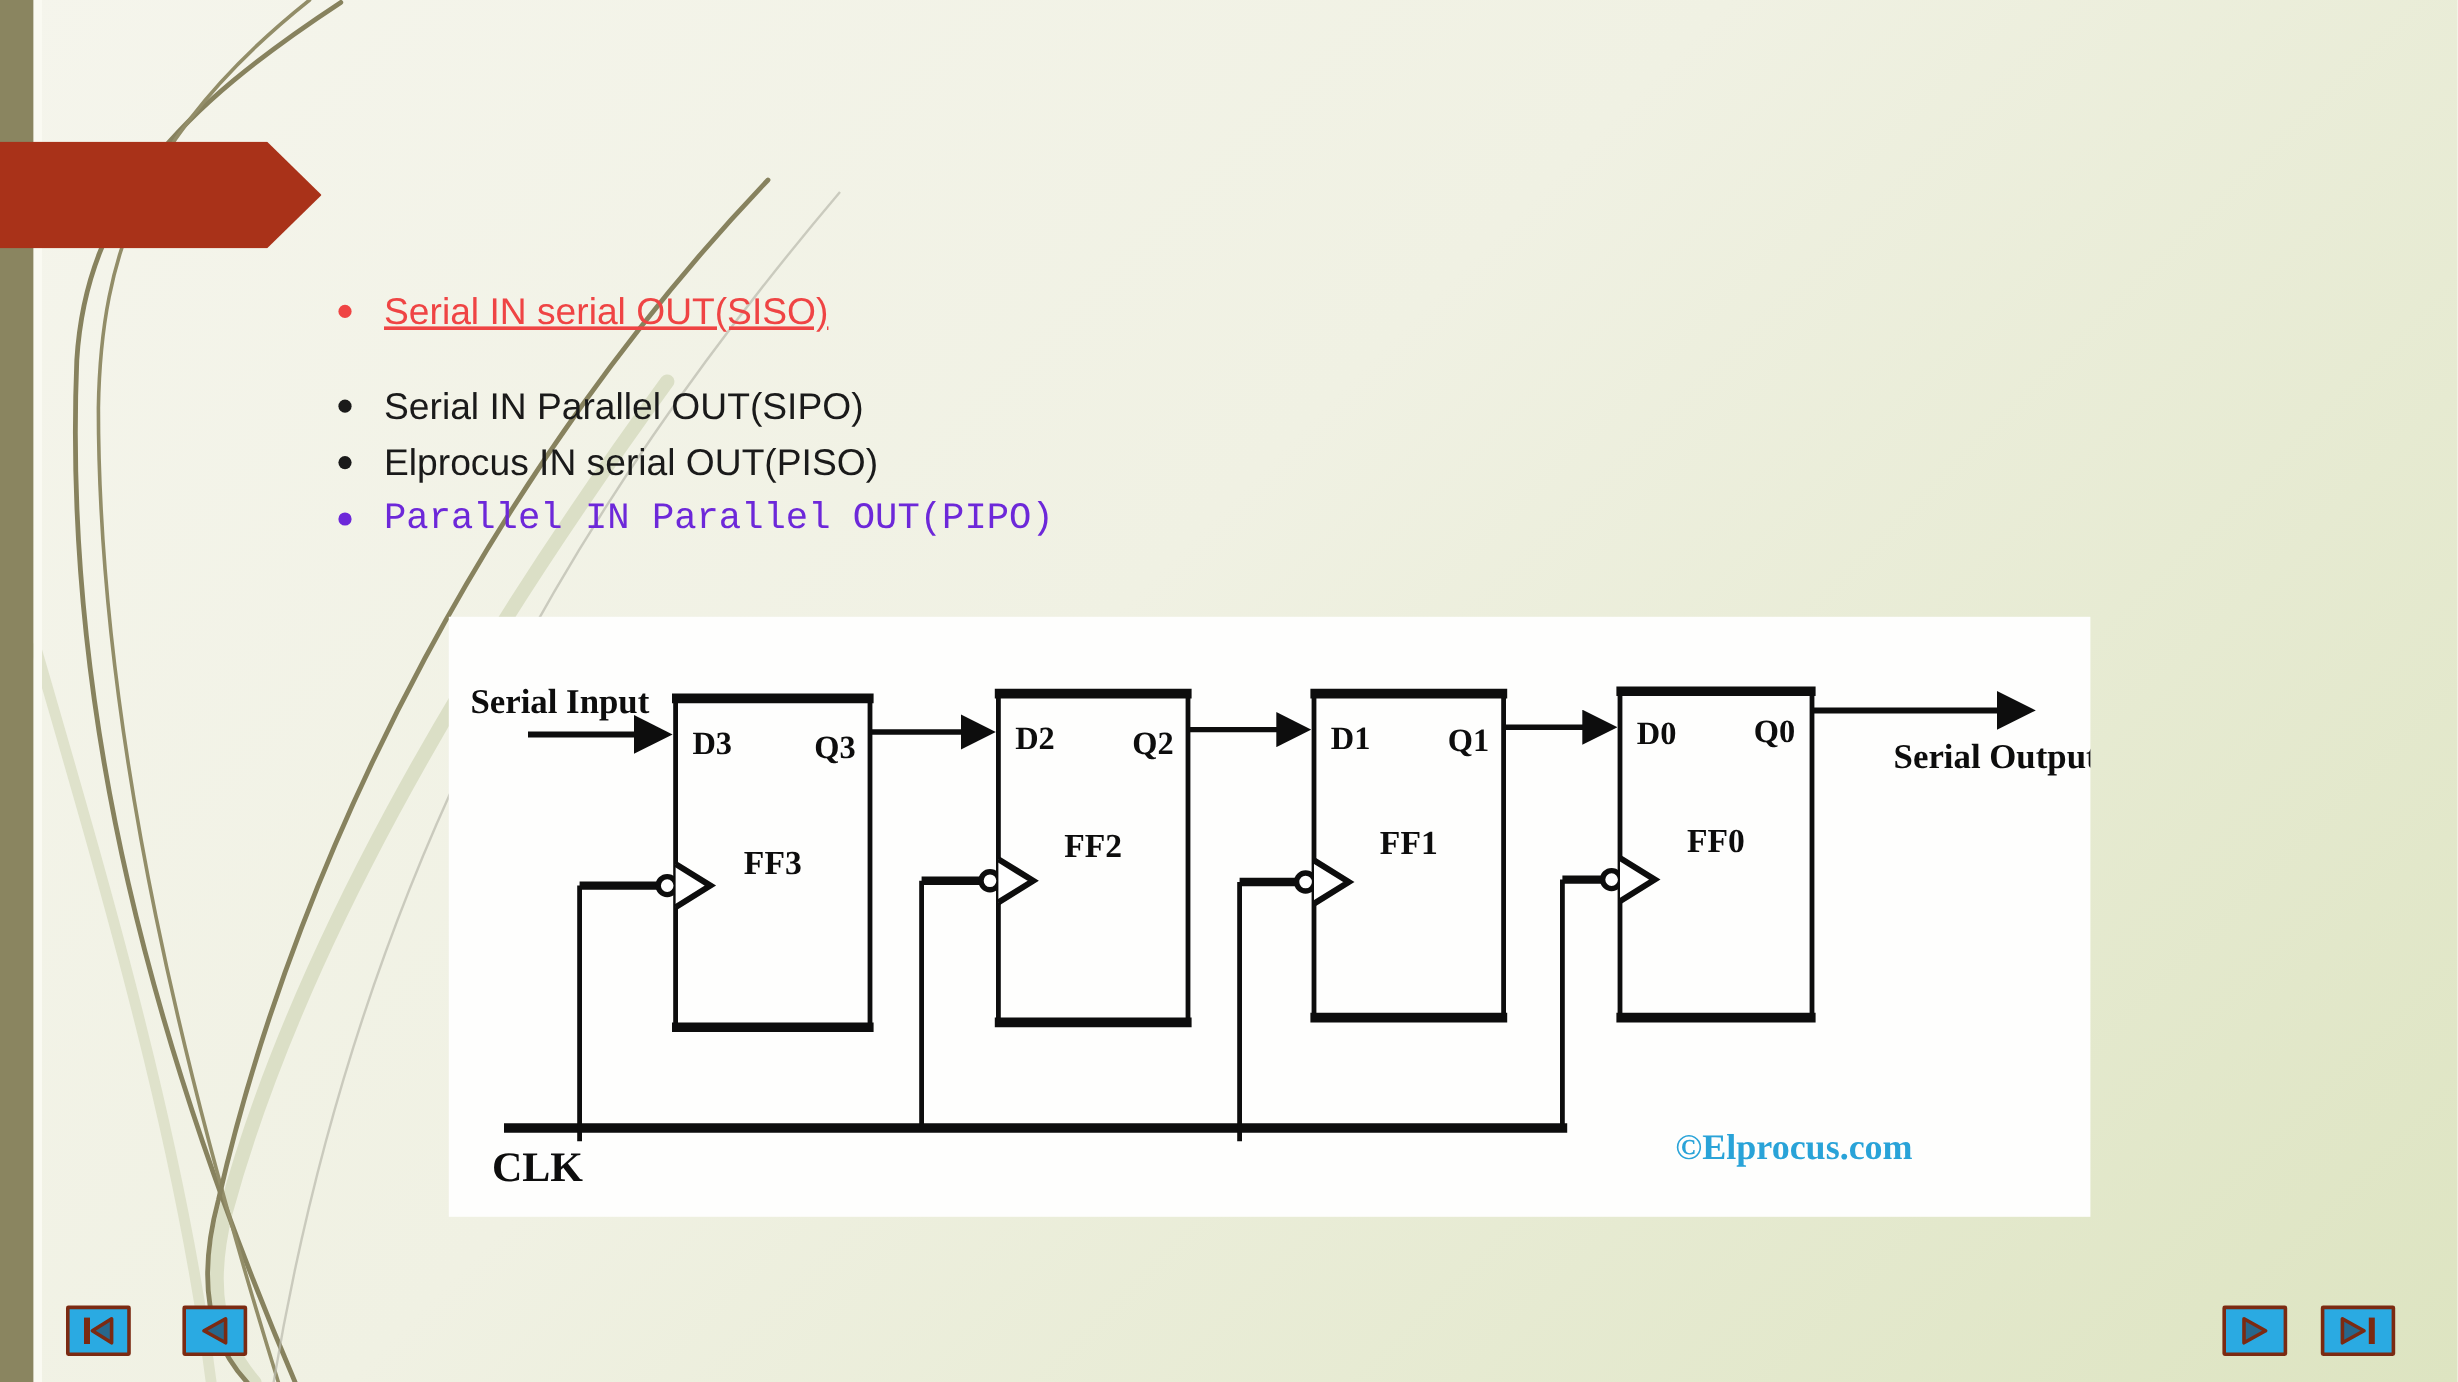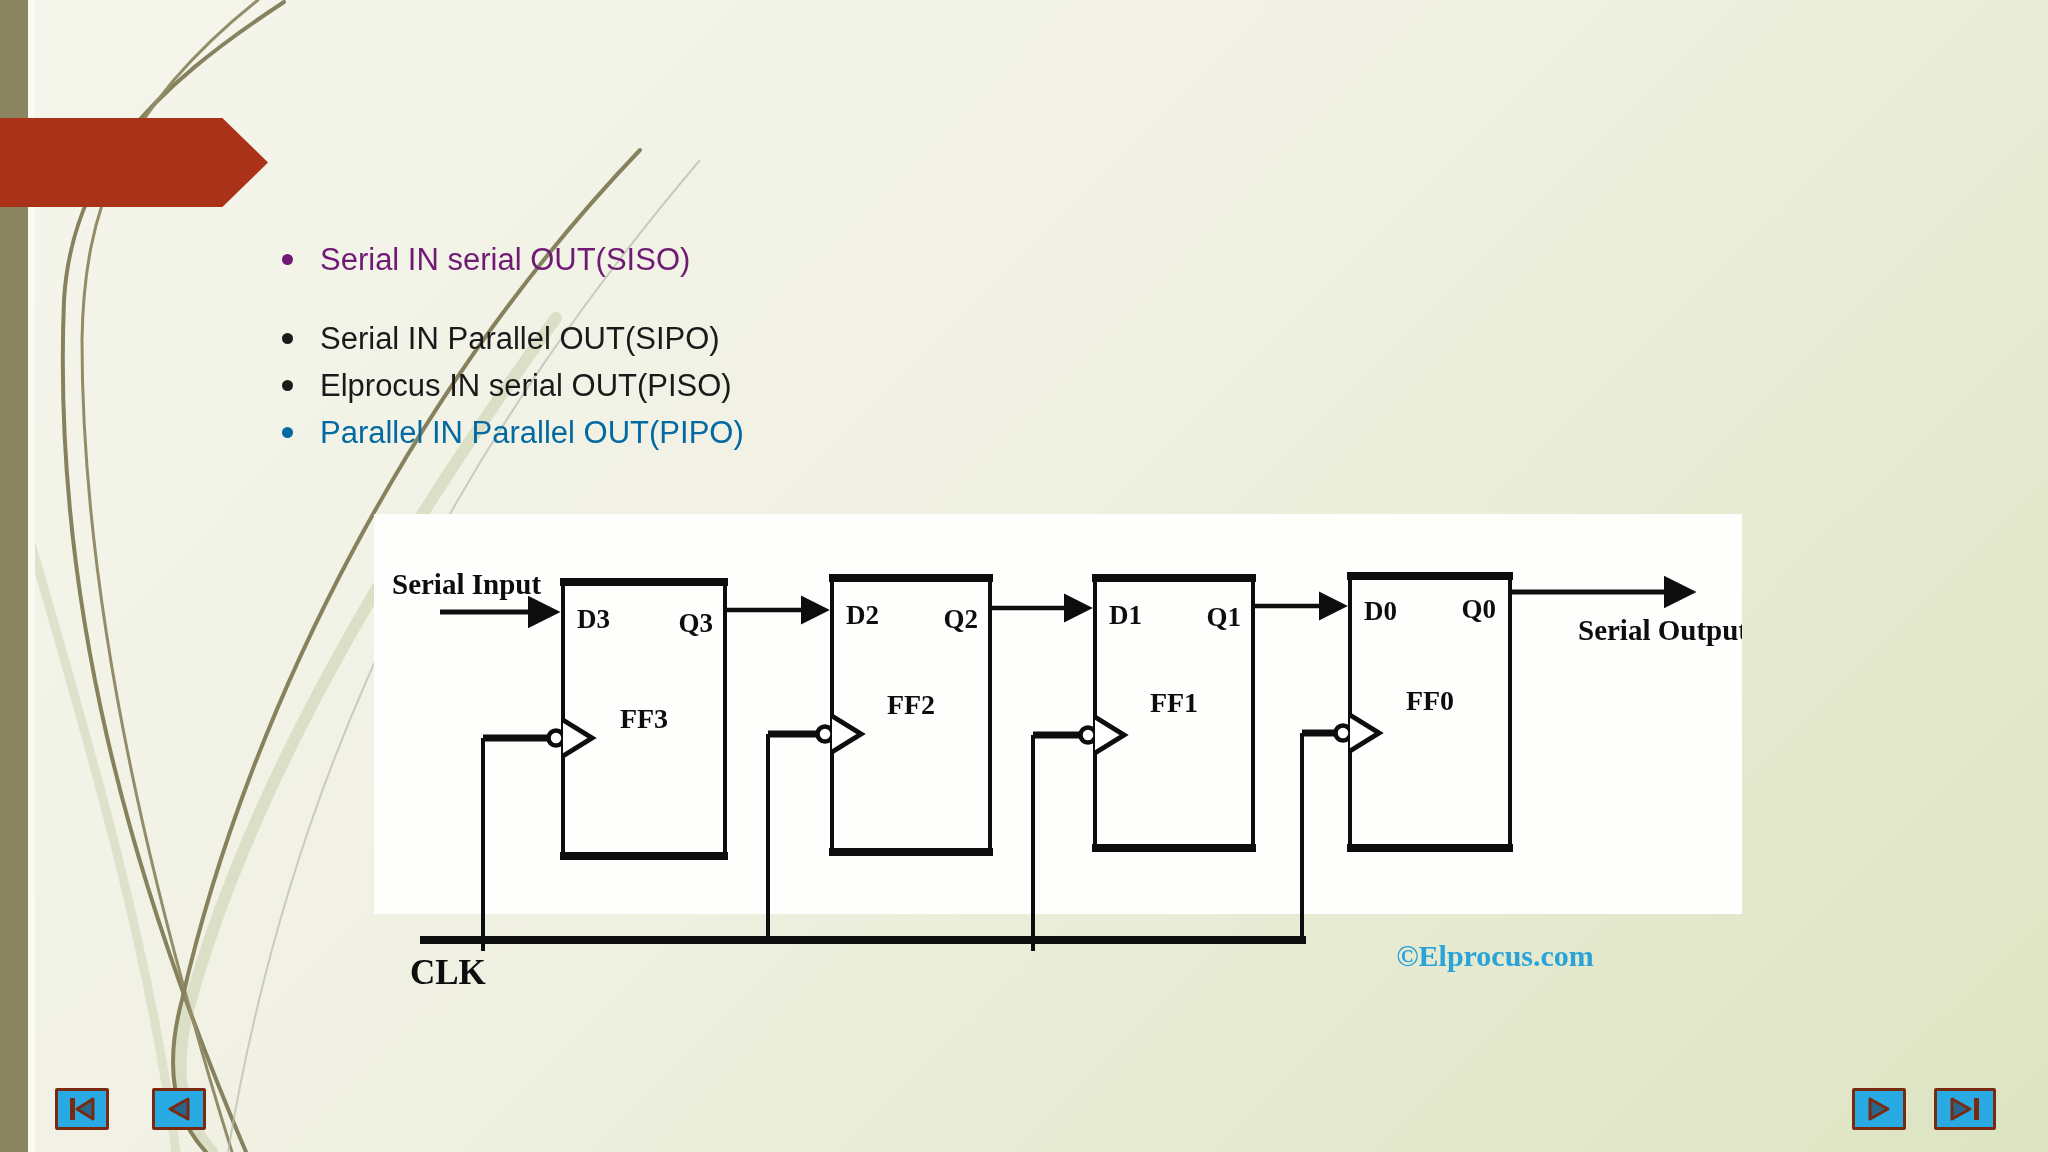--- a/index.html
+++ b/index.html
@@ -20,21 +20,21 @@
   
   .title{position:absolute;left:300px;top:126px;color:#141414;font-weight:bold;font-size:48px;letter-spacing:-1px;white-space:nowrap;}
   .title .colon{font-size:30px;font-weight:bold;}
   .bullets{position:absolute;left:280px;top:236px;list-style:none;margin:0;padding:0;}
   .bullets li{position:relative;padding-left:40px;font-size:31px;line-height:47px;white-space:nowrap;}
   .bullets li::before{
     content:"";position:absolute;left:2px;top:18px;width:11px;height:11px;border-radius:50%;
     background:currentColor;
   }
   
-  .panel{position:absolute;left:374px;top:514px;width:1368px;height:400px;background:#fefefd;}
+  .panel{position:absolute;left:374px;top:514px;width:1368px;height:500px;background:#fefefd;}
   .panel svg{display:block;}
   .dlabel{font-family:"Liberation Serif",serif;font-weight:bold;fill:#0d0d0d;}
   .watermark{font-family:"Liberation Serif",serif;font-weight:bold;fill:#29a3d8;}
   
   .nav-btn{
     position:absolute;top:1088px;height:42px;width:54px;box-sizing:border-box;
     background:#2aaae2;border:3px solid #7b2a12;border-radius:2px;
     display:flex;align-items:center;justify-content:center;padding:0;cursor:pointer;
   }
   .nav-btn svg{display:block;}
@@ -53,24 +53,24 @@
     <path d="M 700,160 C 480,420 300,720 228,1152" fill="none" stroke="#b9b9ad" stroke-width="2" opacity="0.7"></path>
   </svg>
 
   <div class="side-bar"></div>
   <div class="side-edge"></div>
 
   <div class="banner"></div>
 
 
   <ul class="bullets">
-    <li style="color: #701a75;">Serial IN serial OUT(SISO)</li>
+    <li style="color: #ef4444; text-decoration: underline;">Serial IN serial OUT(SISO)</li>
     <li style="color: rgb(26, 26, 26); margin-top: 32px;">Serial IN Parallel OUT(SIPO)</li>
     <li style="color: rgb(26, 26, 26);">Elprocus IN serial OUT(PISO)</li>
-    <li style="color: #0369a1;">Parallel IN Parallel OUT(PIPO)</li>
+    <li style="color: #6d28d9; font-family: Liberation Mono, monospace;">Parallel IN Parallel OUT(PIPO)</li>
   </ul>
 
   <div class="panel">
     <svg width="1368" height="500" viewBox="0 0 1368 500">
       <defs>
         <marker id="arr" viewBox="0 0 10 10" refX="8" refY="5" markerWidth="6.5" markerHeight="6.5" orient="auto">
           <path d="M0,0 L10,5 L0,10 z" fill="#0d0d0d"></path>
         </marker>
       </defs>
 

